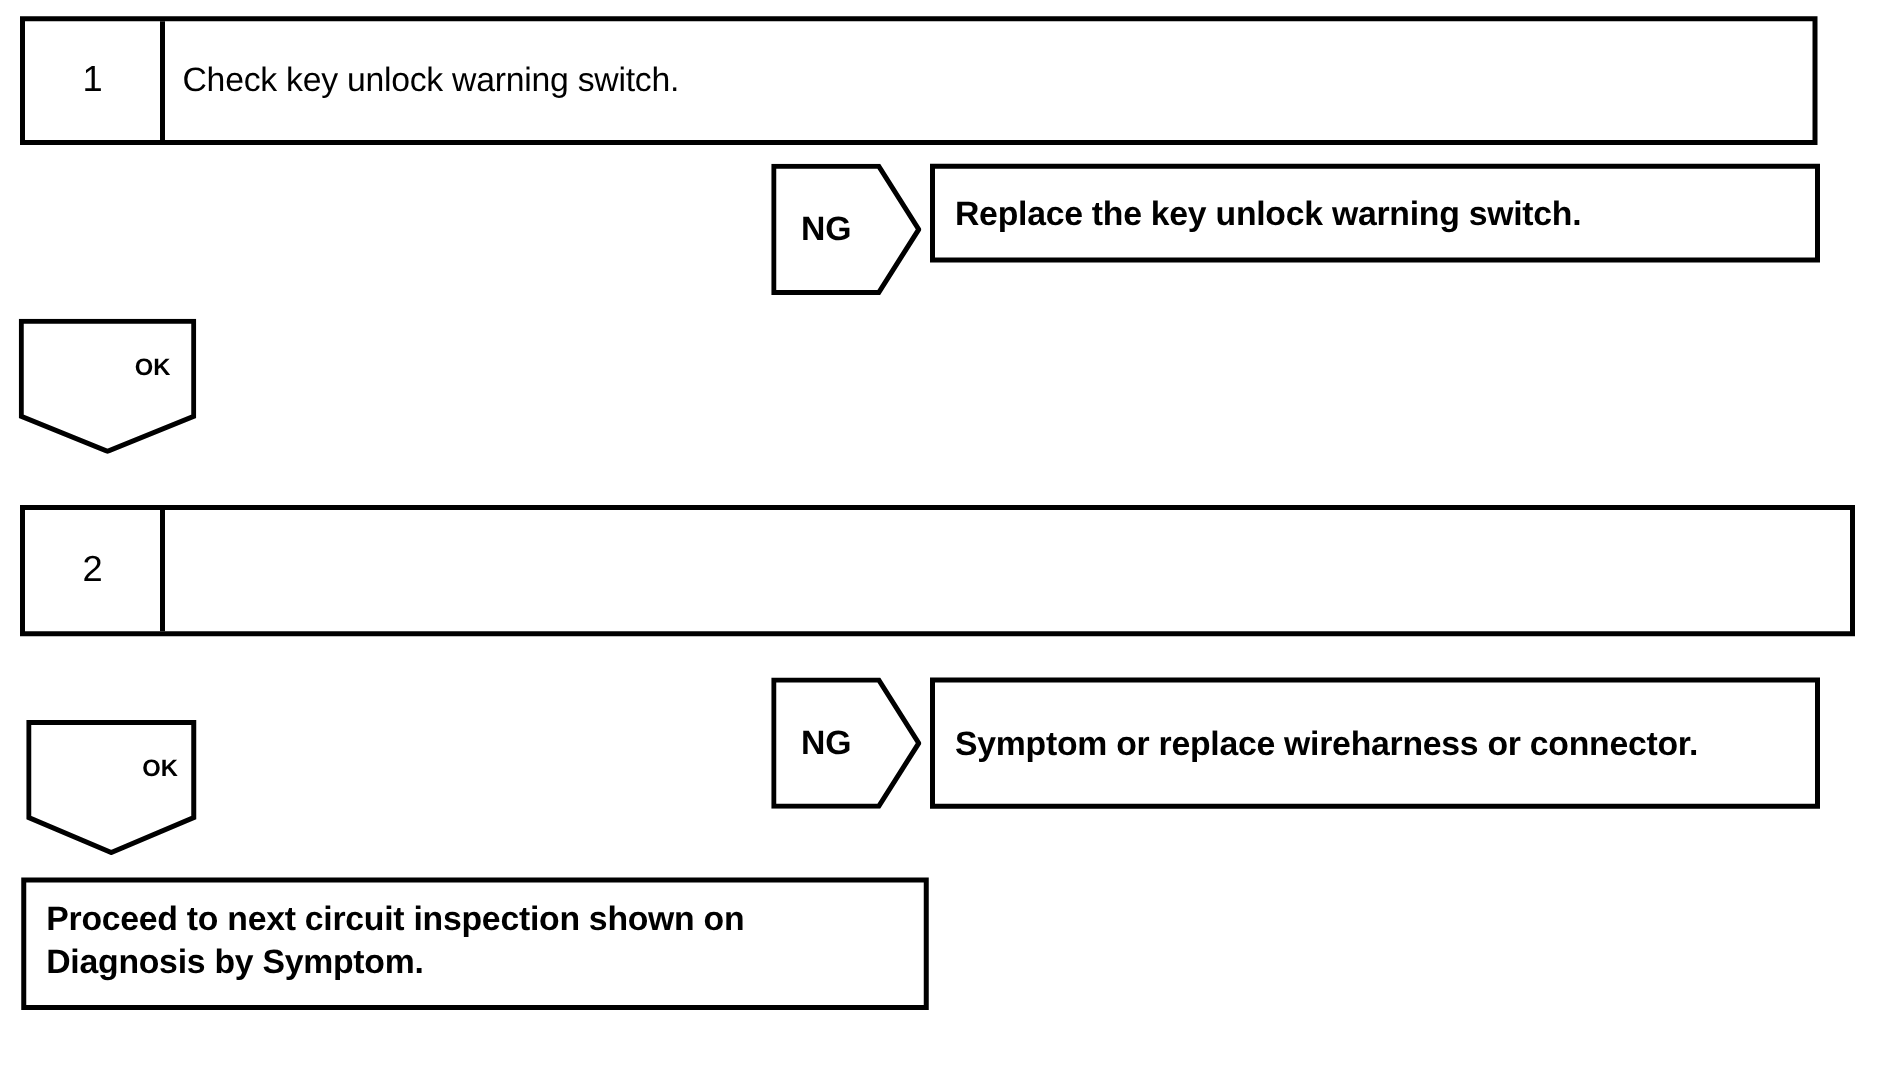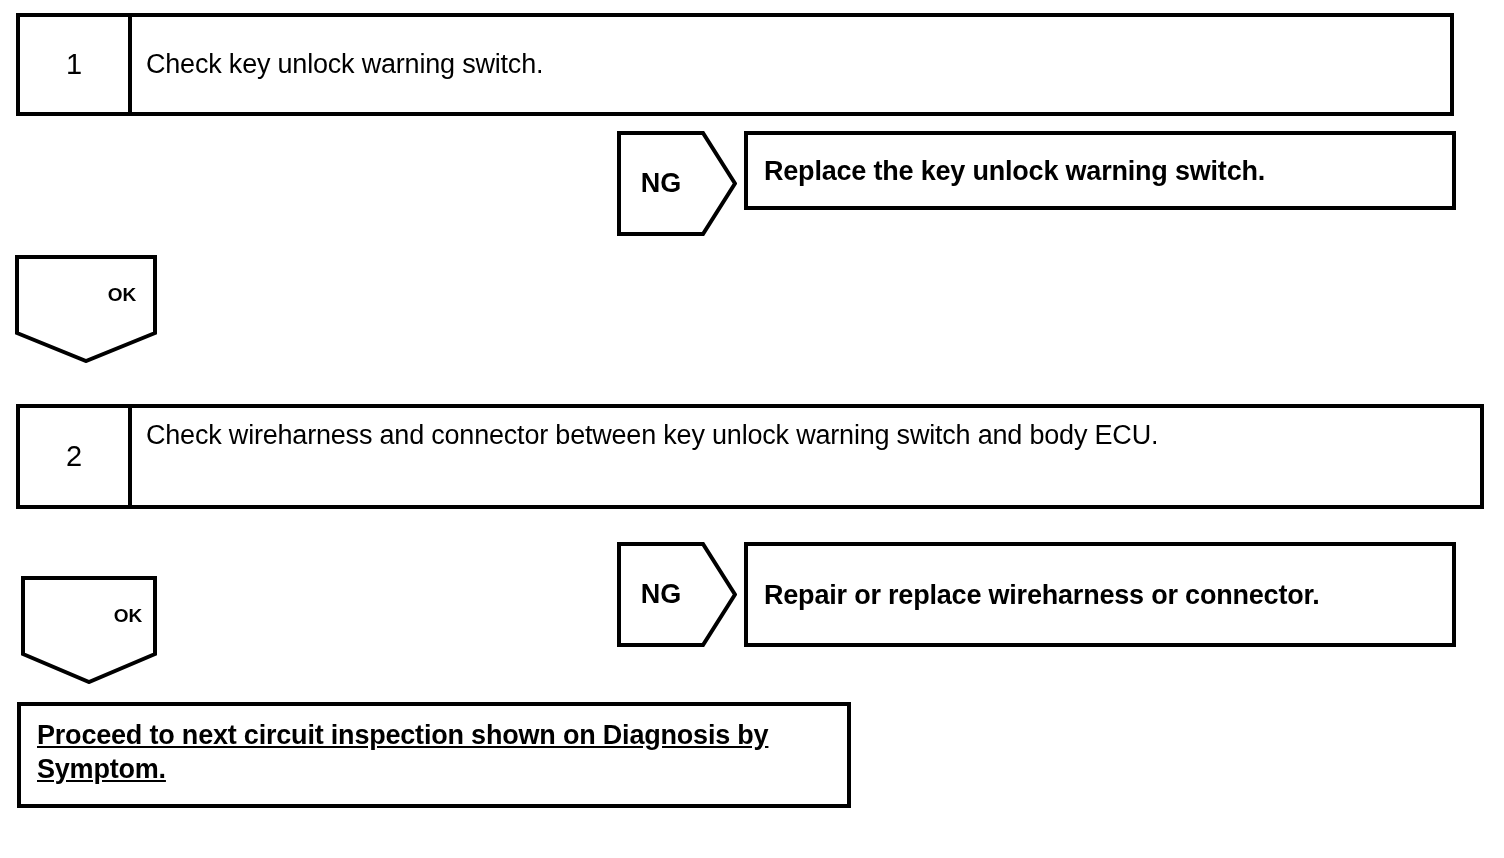--- a/index.html
+++ b/index.html
@@ -136,21 +136,21 @@
 
   
   #step1-box      { left: 16px;  top: 13px;  width: 1438px; height: 103px; }
   #ng1-arrow      { left: 617px; top: 131px; }
   #ng1-result     { left: 744px; top: 131px; width: 712px; height: 79px; }
   #ok1-arrow      { left: 15px;  top: 255px; }
   #step2-box      { left: 16px;  top: 404px; width: 1468px; height: 105px; }
   #ng2-arrow      { left: 617px; top: 542px; }
   #ng2-result     { left: 744px; top: 542px; width: 712px; height: 105px; }
   #ok2-arrow      { left: 21px;  top: 576px; }
-  #final-box      { left: 17px;  top: 702px; width: 834px; height: 106px; text-decoration: underline; }
+  #final-box      { left: 17px;  top: 702px; width: 726px; height: 106px; }
 </style>
 </head>
 <body>
 
 <div class="canvas">
 
   <div class="step-box" id="step1-box">
     <div class="step-num">1</div>
     <div class="step-text">Check key unlock warning switch.</div>
   </div>
@@ -166,31 +166,30 @@
 
   <div class="ok-arrow" id="ok1-arrow">
     <svg width="142" height="108" viewBox="0 0 142 108" aria-hidden="true">
       <polygon points="2,2 140,2 140,78 71,106 2,78" fill="#ffffff" stroke="#000000" stroke-width="4" stroke-linejoin="miter"></polygon>
     </svg>
     <div class="ok-label">OK</div>
   </div>
 
   <div class="step-box" id="step2-box">
     <div class="step-num">2</div>
-    <div class="step-text top-aligned">Check wireharness and connector between key unlock warning switch and body ECU.</div>
   </div>
 
   <div class="ng-arrow" id="ng2-arrow">
     <svg width="120" height="105" viewBox="0 0 120 105" aria-hidden="true">
       <polygon points="2,2 86,2 118,52.5 86,103 2,103" fill="#ffffff" stroke="#000000" stroke-width="4" stroke-linejoin="miter"></polygon>
     </svg>
     <div class="ng-label">NG</div>
   </div>
 
-  <div class="result-box" id="ng2-result">Repair or replace wireharness or connector.</div>
+  <div class="result-box" id="ng2-result">Symptom or replace wireharness or connector.</div>
 
   <div class="ok-arrow" id="ok2-arrow">
     <svg width="142" height="108" viewBox="0 0 142 108" aria-hidden="true">
       <polygon points="2,2 134,2 134,78 68,106 2,78" fill="#ffffff" stroke="#000000" stroke-width="4" stroke-linejoin="miter"></polygon>
     </svg>
     <div class="ok-label">OK</div>
   </div>
 
   <div class="result-box top-aligned" id="final-box">Proceed to next circuit inspection shown on Diagnosis by Symptom.</div>
 

